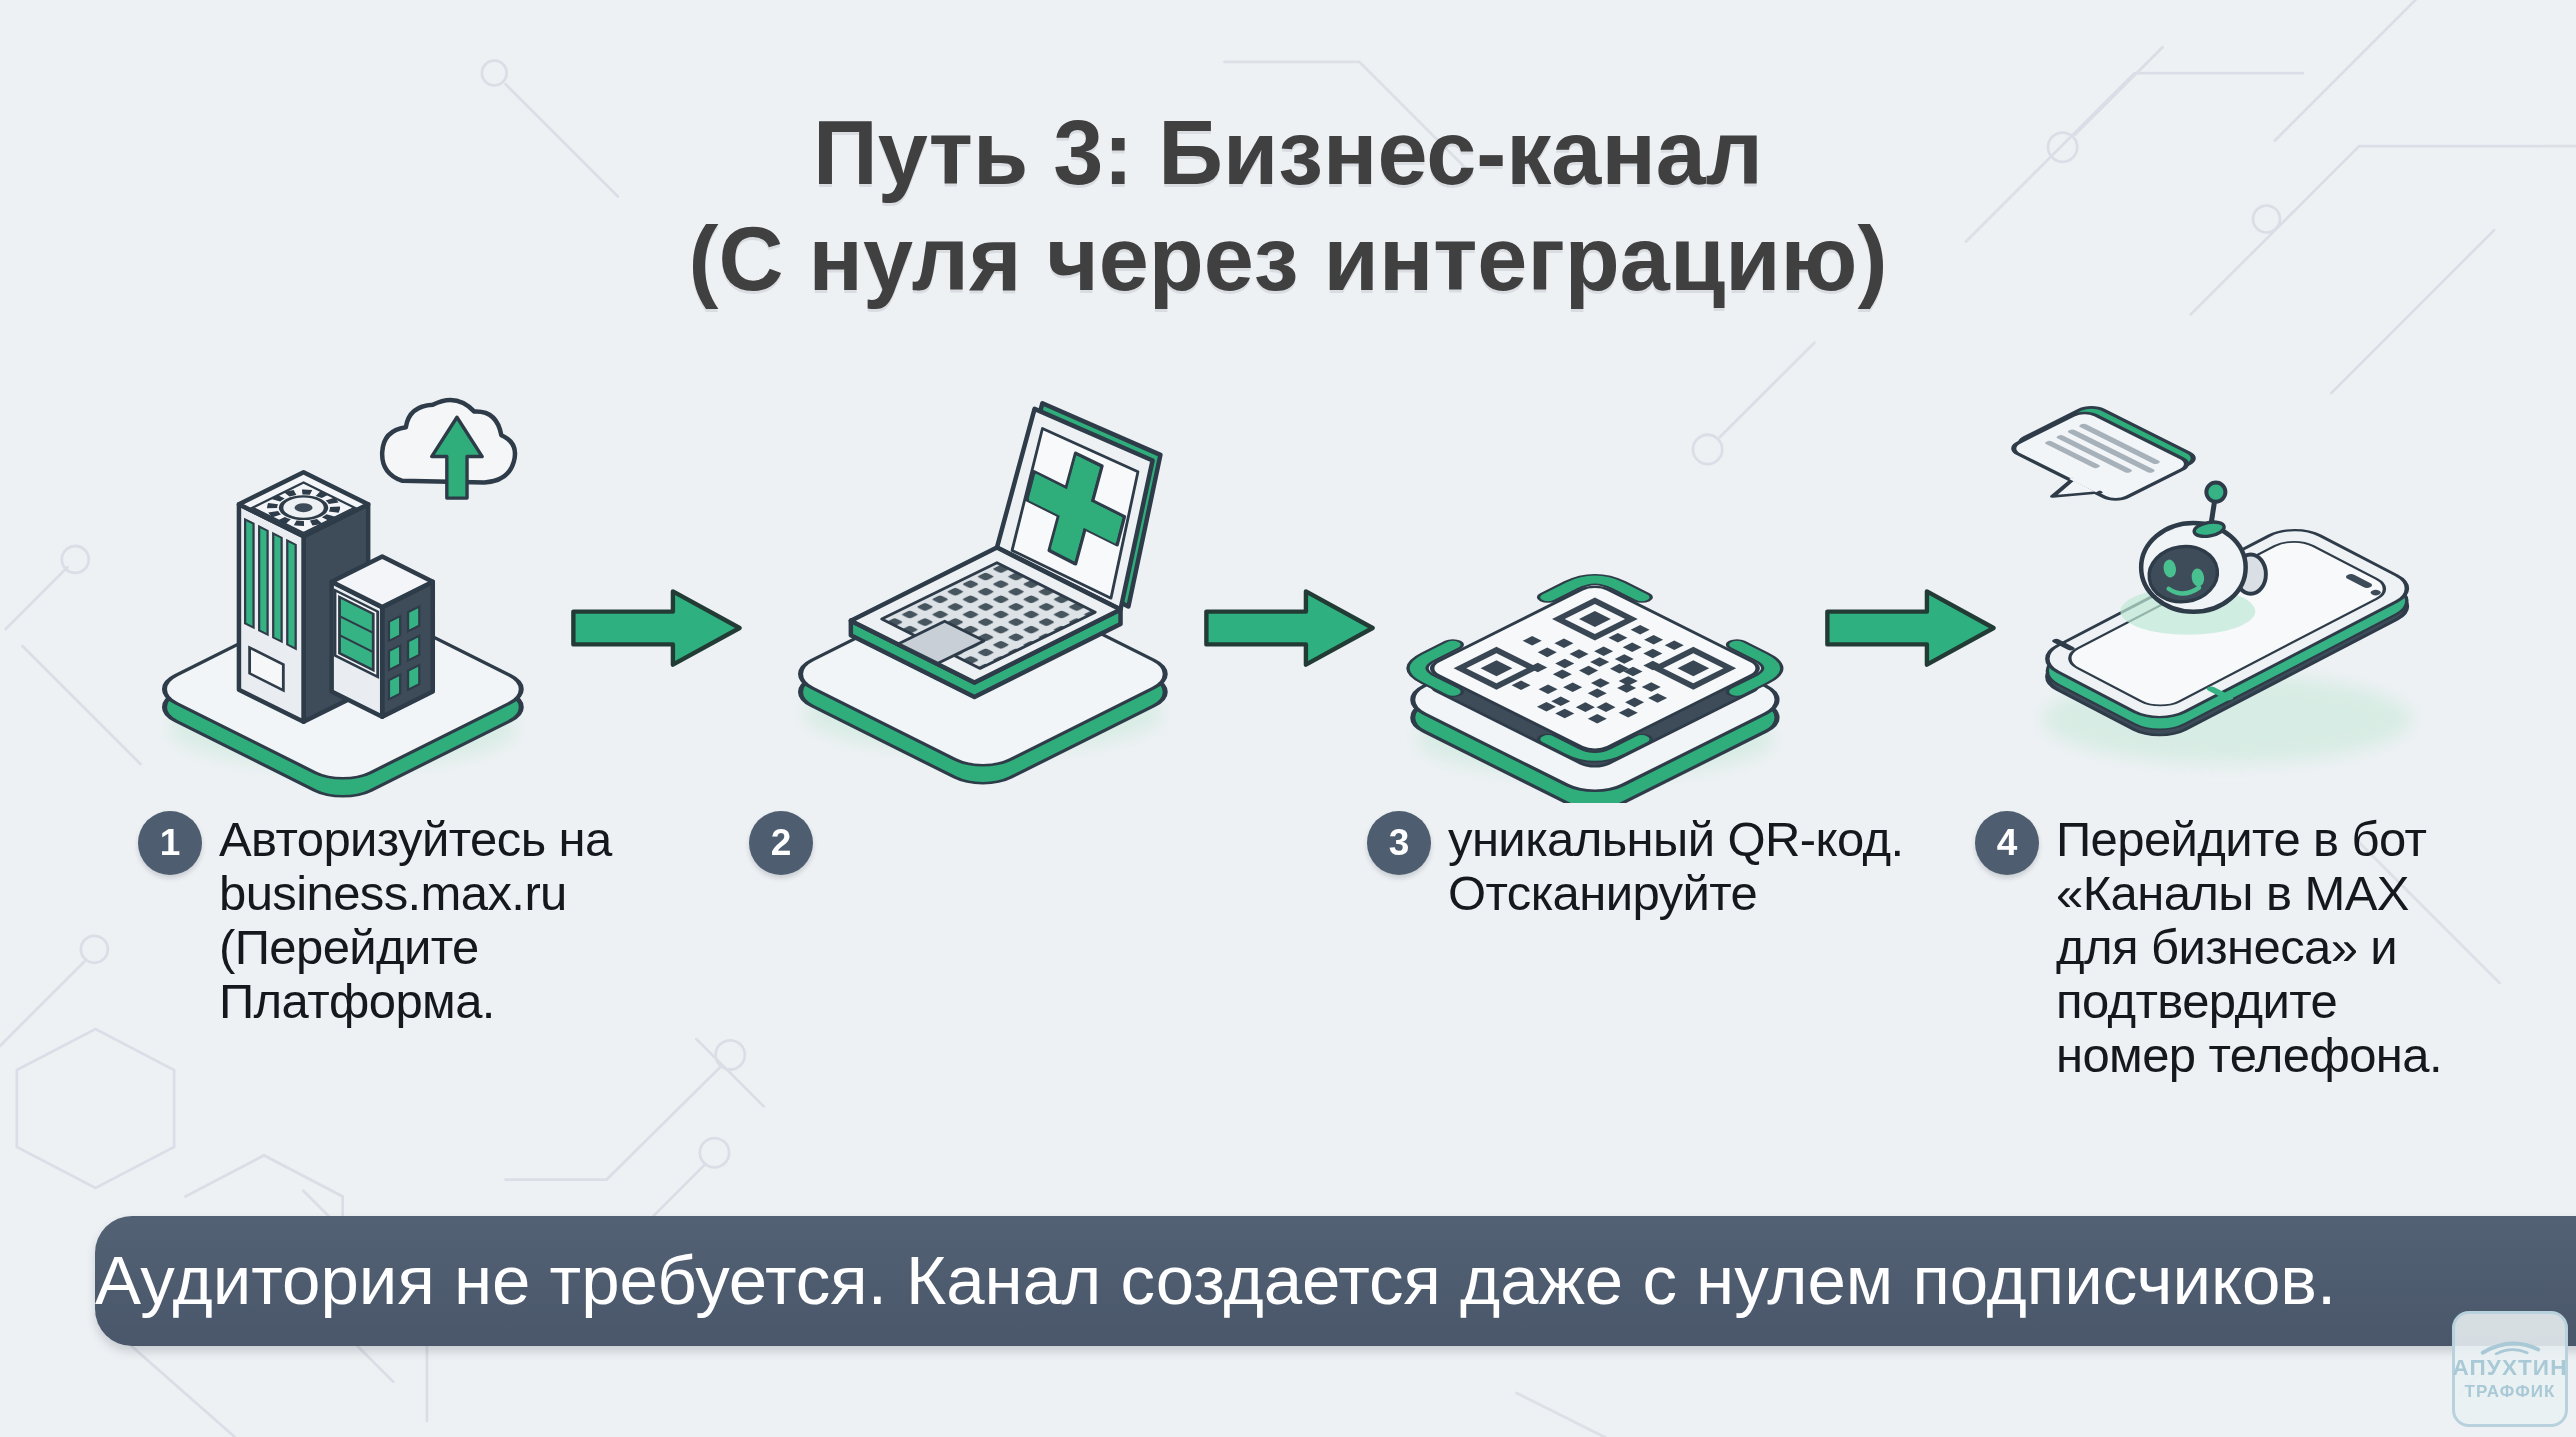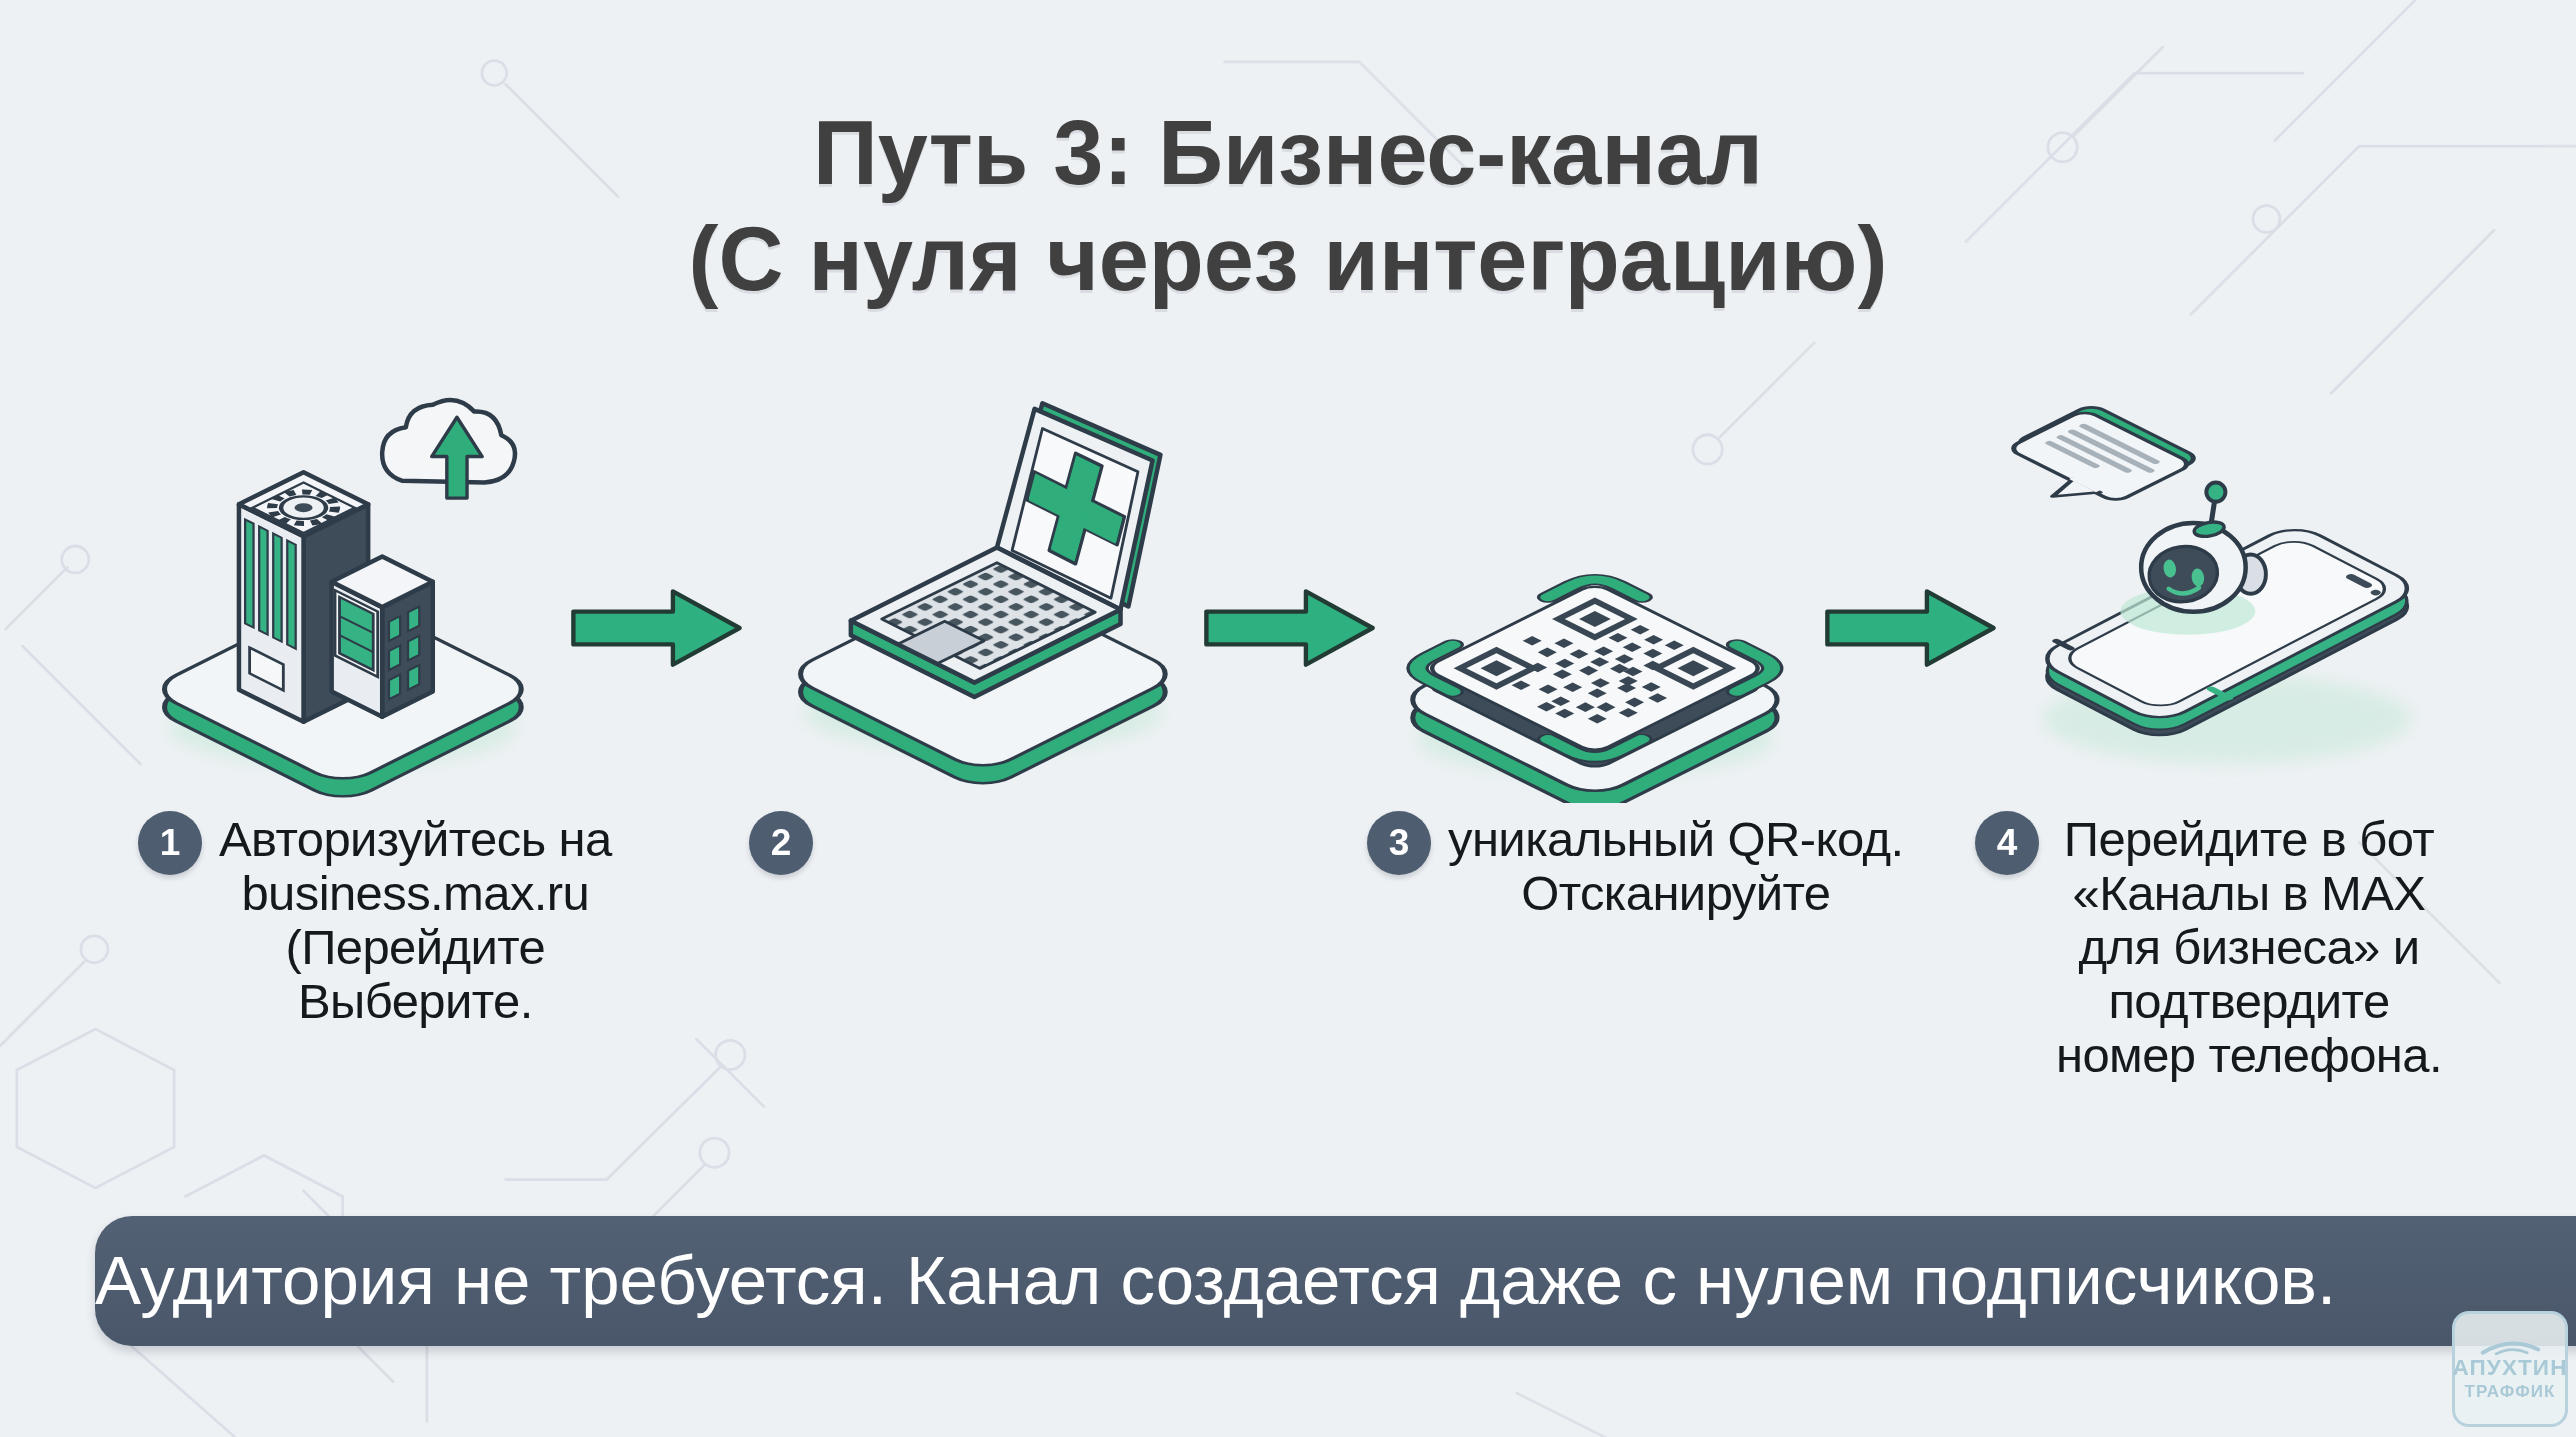--- a/index.html
+++ b/index.html
@@ -17,21 +17,21 @@
   .arrow{position:absolute;z-index:2;width:175px;height:84px;}
   .step{position:absolute;z-index:2;display:flex;align-items:flex-start;gap:17px;}
   .badge{
     flex:0 0 auto;width:64px;height:64px;border-radius:50%;
     background:#4e5d70;color:#ffffff;font-size:37px;font-weight:700;
     display:flex;align-items:center;justify-content:center;
     box-shadow:0 3.4px 5.6px rgba(40,50,65,0.18);
   }
   .step-text{
     font-size:49px;line-height:54px;color:#15191d;letter-spacing:-0.6px;
-    font-weight:400;white-space:nowrap;padding-top:1.1px;text-align:center;
+    font-weight:400;white-space:nowrap;padding-top:1.1px;
   }
   .banner{
     position:absolute;left:95px;top:1216px;width:2521px;height:130px;z-index:3;
     background:linear-gradient(#536174,#4a576a);border-radius:37px;
     color:#ffffff;font-size:69px;line-height:130px;text-align:left;
     box-shadow:0 5.6px 10px rgba(40,50,65,0.18);
   }
   .watermark{
     position:absolute;left:2452px;top:1311px;width:116px;height:116px;z-index:4;
     background:rgba(233,240,243,0.88);border:3.4px solid #b7d2dd;border-radius:17px;
@@ -319,21 +319,21 @@
   <svg class="arrow" style="left:1823px;top:586px" viewBox="0 0 320 150">
     <polygon points="8,45 190,45 190,8 312,75 190,142 190,105 8,105" fill="#2fb080" stroke="#223b34" stroke-width="8" stroke-linejoin="round"></polygon>
   </svg>
 
   <div class="step" style="left:138px;top:811px">
     <div class="badge">1</div>
     <div class="step-text">
       <div>Авторизуйтесь на</div>
       <div>business.max.ru</div>
       <div>(Перейдите</div>
-      <div>Выберите.</div>
+      <div>Платформа.</div>
     </div>
   </div>
 
   <div class="step" style="left:749px;top:811px">
     <div class="badge">2</div>
   </div>
 
   <div class="step" style="left:1367px;top:811px">
     <div class="badge">3</div>
     <div class="step-text">

